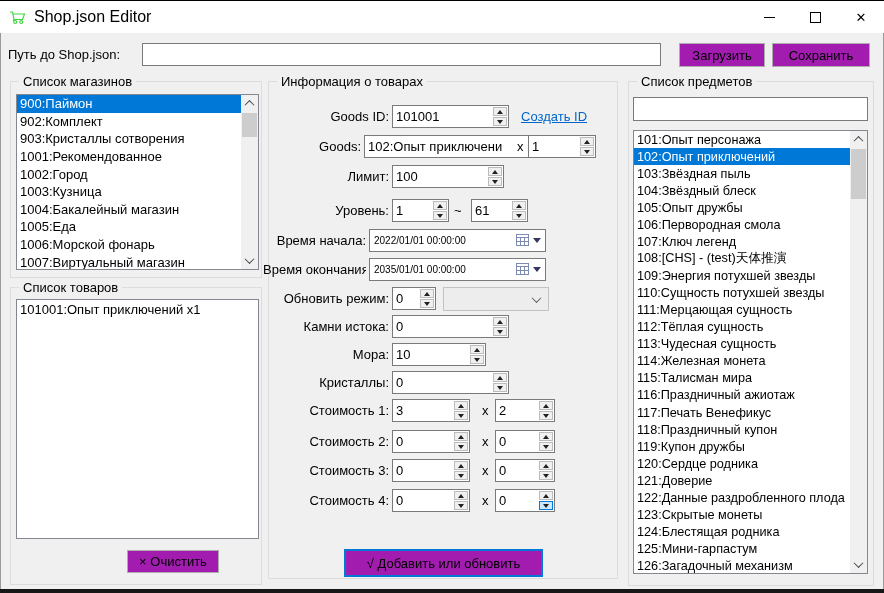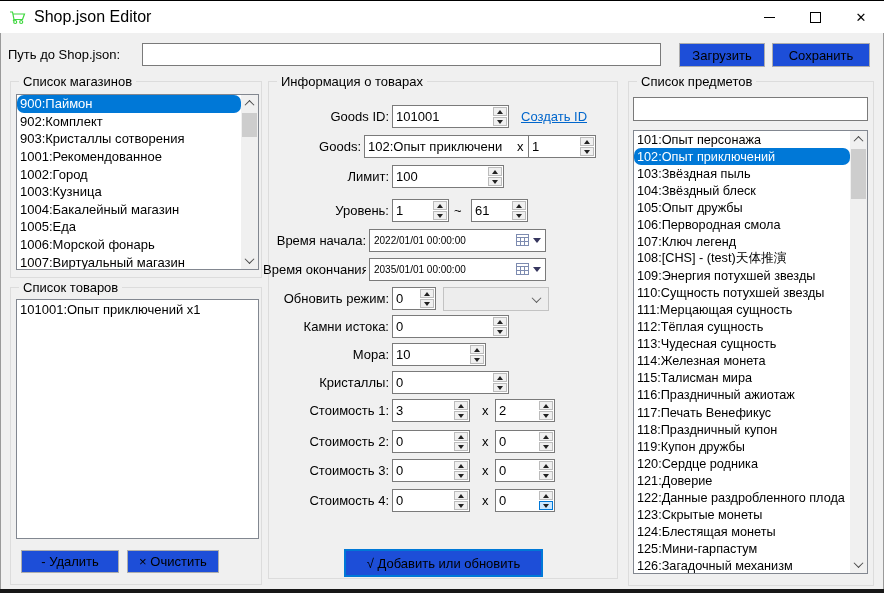--- a/index.html
+++ b/index.html
@@ -13,29 +13,29 @@
   .tb-icon{margin-left:9px;display:flex;align-items:center;}
   .tb-title{margin-left:7px;font-size:16px;}
   .tb-controls{margin-left:auto;display:flex;height:100%;}
   .tb-btn{width:46px;height:100%;display:flex;align-items:center;justify-content:center;font-size:13px;}
   .glyph-min{width:11px;height:1px;background:#000;display:block;}
   .glyph-max{width:9px;height:9px;border:1px solid #000;display:block;}
   
   .lbl{position:absolute;font-size:13px;white-space:nowrap;}
   .txt{position:absolute;background:#fff;border:1px solid #7a7a7a;font-size:13px;
        font-family:"Liberation Sans",sans-serif;box-sizing:border-box;padding:0 3px;outline:none;}
-  .btn{position:absolute;background:#1d4ed8;border:1px solid #adadad;font-size:13px;
+  .btn{position:absolute;background:#a21caf;border:1px solid #adadad;font-size:13px;
        display:flex;align-items:center;justify-content:center;box-sizing:border-box;white-space:nowrap;}
   
   .gb{position:absolute;border:1px solid #dcdcdc;box-sizing:border-box;}
   .gb-title{position:absolute;top:-8px;left:8px;background:#f0f0f0;padding:0 4px;font-size:13px;white-space:nowrap;}
   
   .lb{position:absolute;background:#fff;border:1px solid #828790;box-sizing:border-box;overflow:hidden;}
   .list-item{display:flex;align-items:center;padding-left:3px;white-space:nowrap;overflow:hidden;}
-  .lb.has-sb .list-item{margin-right:17px;border-radius:7px;}
+  .lb.has-sb .list-item{margin-right:17px;}
   .list-item.selected{background:#0078d7;color:#fff;}
   .lb-shops .list-item{height:17.6px;font-size:13px;}
   .lb-cart .list-item{height:18px;font-size:13px;}
   .lb-items .list-item{height:17.07px;font-size:12.7px;}
   
   .sb{position:absolute;top:0;right:0;bottom:0;width:17px;background:#f0f0f0;}
   .sb-arrow{position:absolute;left:0;width:17px;height:17px;display:flex;align-items:center;justify-content:center;}
   .sb-arrow.up{top:0;} .sb-arrow.dn{bottom:0;}
   .chev{width:6px;height:6px;border-left:1.5px solid #4a4a4a;border-top:1.5px solid #4a4a4a;display:block;}
   .chev.up{transform:rotate(45deg) translate(1px,1px);}
@@ -122,21 +122,20 @@
         <div class="list-item">1006:Морской фонарь</div>
         <div class="list-item">1007:Виртуальный магазин</div>
       </div>
   </div>
 
   <div class="gb" style="left:10px;top:286px;width:252px;height:298px;">
     <span class="gb-title">Список товаров</span>
     <div class="lb lb-cart" style="left:5px;top:11px;width:243px;height:240px;">
         <div class="list-item">101001:Опыт приключений x1</div>
       </div>
-    <div class="btn" style="left:10px;top:262px;width:98px;height:23px;">- Удалить</div>
     <div class="btn" style="left:116px;top:262px;width:92px;height:23px;">× Очистить</div>
   </div>
 
   <div class="gb" style="left:268px;top:80px;width:350px;height:498px;">
     <span class="gb-title">Информация о товарах</span>
 
     <span class="fl" style="left:2px;top:27px;width:118px;">Goods ID:</span>
     <div class="spin" style="left:123px;top:23px;width:117px;">
       <span class="spin-val">101001</span>
       <span class="spin-btns">
@@ -353,20 +352,20 @@
         <div class="list-item">114:Железная монета</div>
         <div class="list-item">115:Талисман мира</div>
         <div class="list-item">116:Праздничный ажиотаж</div>
         <div class="list-item">117:Печать Венефикус</div>
         <div class="list-item">118:Праздничный купон</div>
         <div class="list-item">119:Купон дружбы</div>
         <div class="list-item">120:Сердце родника</div>
         <div class="list-item">121:Доверие</div>
         <div class="list-item">122:Данные раздробленного плода</div>
         <div class="list-item">123:Скрытые монеты</div>
-        <div class="list-item">124:Блестящая монеты</div>
+        <div class="list-item">124:Блестящая родника</div>
         <div class="list-item">125:Мини-гарпастум</div>
         <div class="list-item">126:Загадочный механизм</div>
       </div>
   </div>
 
   <div class="bottom-edge"></div>
 </div>
 
 </body></html>

